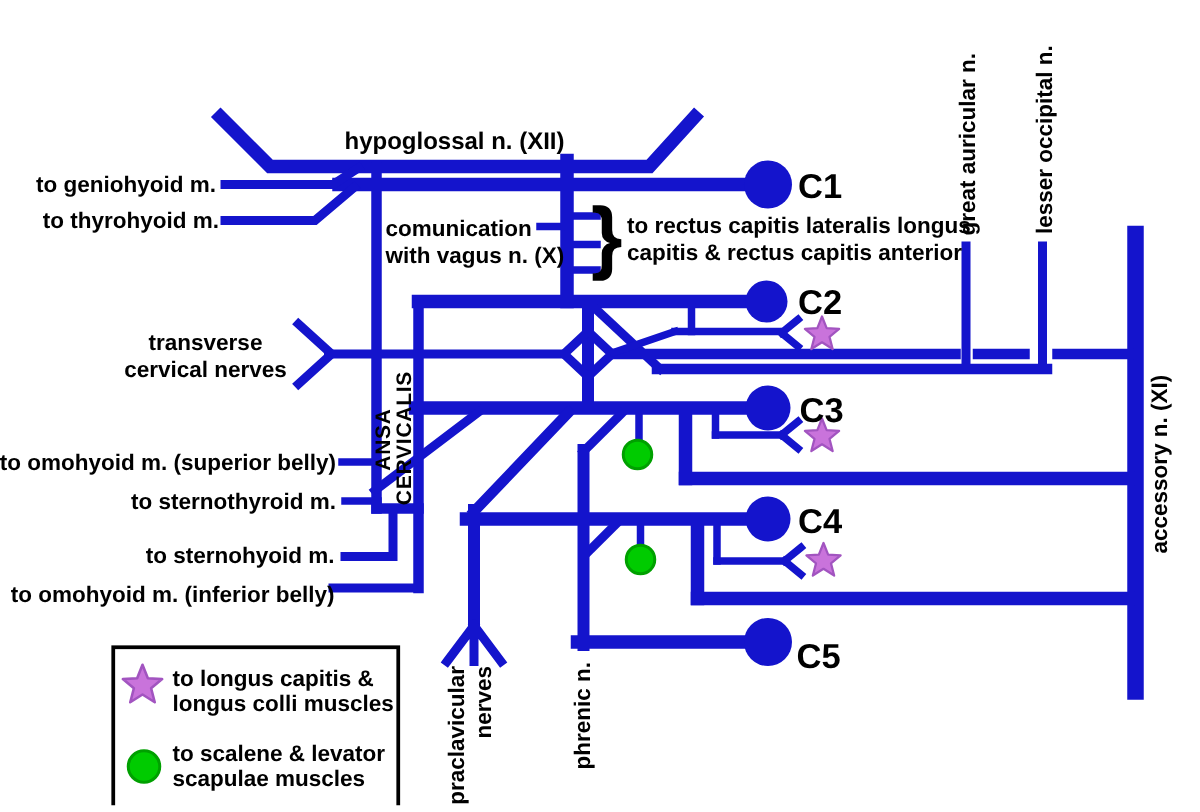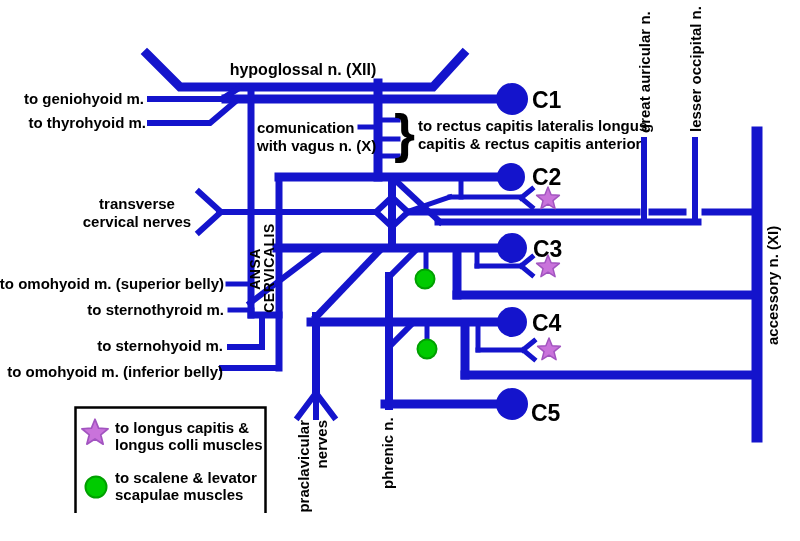--- a/index.html
+++ b/index.html
@@ -1,16 +1,16 @@
 <!DOCTYPE html>
 <html><head>
 <meta charset="utf-8">
 <style>
   html,body{margin:0;padding:0;background:#ffffff;}
-  .stage{position:relative;width:800px;height:513px;background:#ffffff;overflow:hidden;}
+  .stage{position:relative;width:800px;height:513px;background:#ffffff;overflow:hidden;margin-top:24px;}
   svg{position:absolute;left:0;top:0;}
   text{font-family:"Liberation Sans","DejaVu Sans",sans-serif;font-weight:bold;fill:#000000;}
   .t{font-size:15px;}
   .big{font-size:16px;}
   .c{font-size:23px;}
   .ansa{font-size:14px;letter-spacing:0.5px;}
   .brace{font-size:54px;font-weight:bold;}
 </style>
 </head>
 <body>

